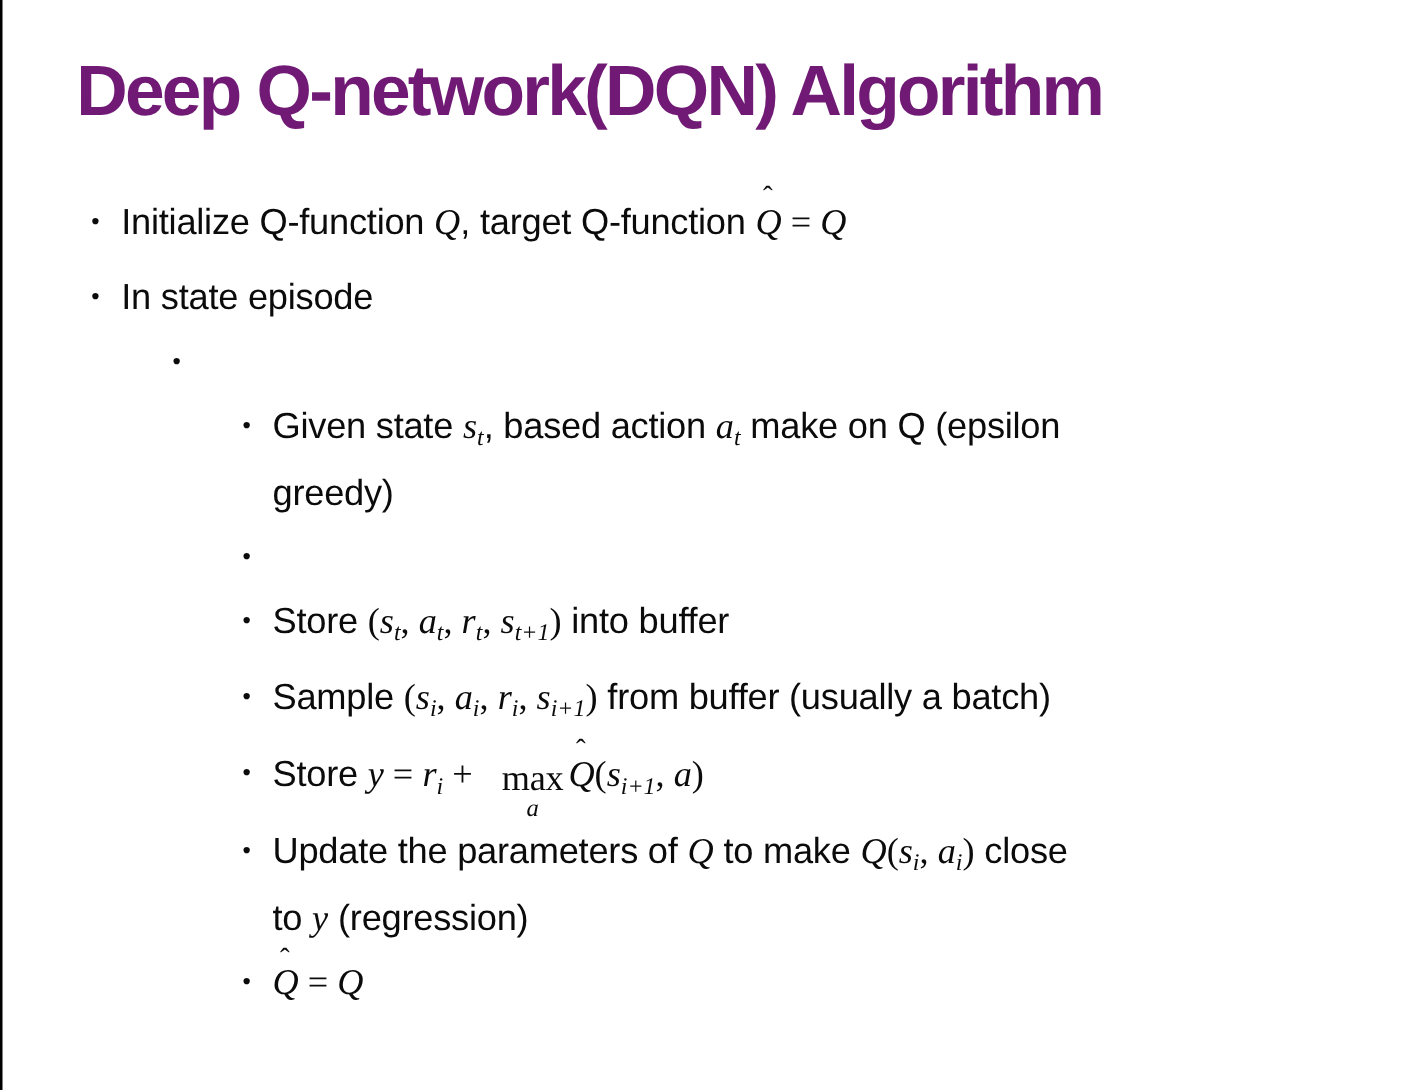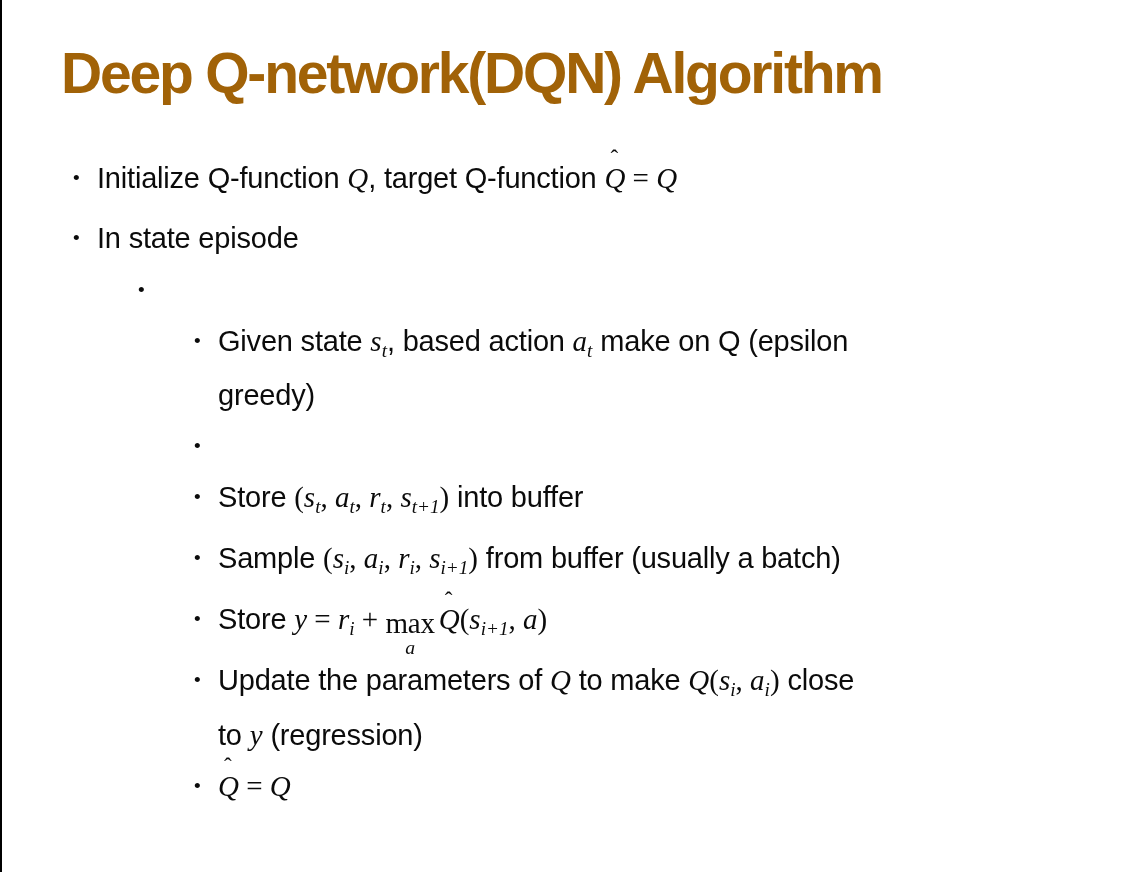--- a/index.html
+++ b/index.html
@@ -13,21 +13,21 @@
   }
   .left-border {
     position:absolute; left:0; top:0;
     width:2px; height:872px;
     background:#000000;
   }
   .title {
     position:absolute; left:61px; top:40px;
     font-size:57px; font-weight:700;
     letter-spacing:-2.2px;
-    color:#a16207;
+    color:#701a75;
     white-space:nowrap;
   }
   .content {
     position:absolute; left:0; top:156px; right:16px;
   }
   .row {
     display:flex; align-items:flex-start;
     font-size:29px; line-height:44px;
     letter-spacing:-0.2px;
   }
@@ -52,21 +52,21 @@
   .mhat { position:relative; display:inline-block; }
   .mhat .hat {
     position:absolute; left:0.26em; top:-0.38em;
     font-size:0.8em; font-style:normal; line-height:1;
   }
   .stk {
     display:inline-flex; flex-direction:column; align-items:center;
     font-family:"Liberation Serif","DejaVu Serif",serif;
     line-height:1; vertical-align:middle;
     position:relative; top:0.42em;
-    margin:0 4px 0 0;
+    margin:0 4px 0 16px;
   }
   .stk-top { line-height:0.95; font-style:normal; }
   .stk-bot { font-style:italic; font-size:0.68em; line-height:1.05; }
 </style>
 </head>
 <body>
 
 <div class="page">
   <div class="left-border"></div>
   <div class="title">Deep Q-network(DQN) Algorithm</div>

